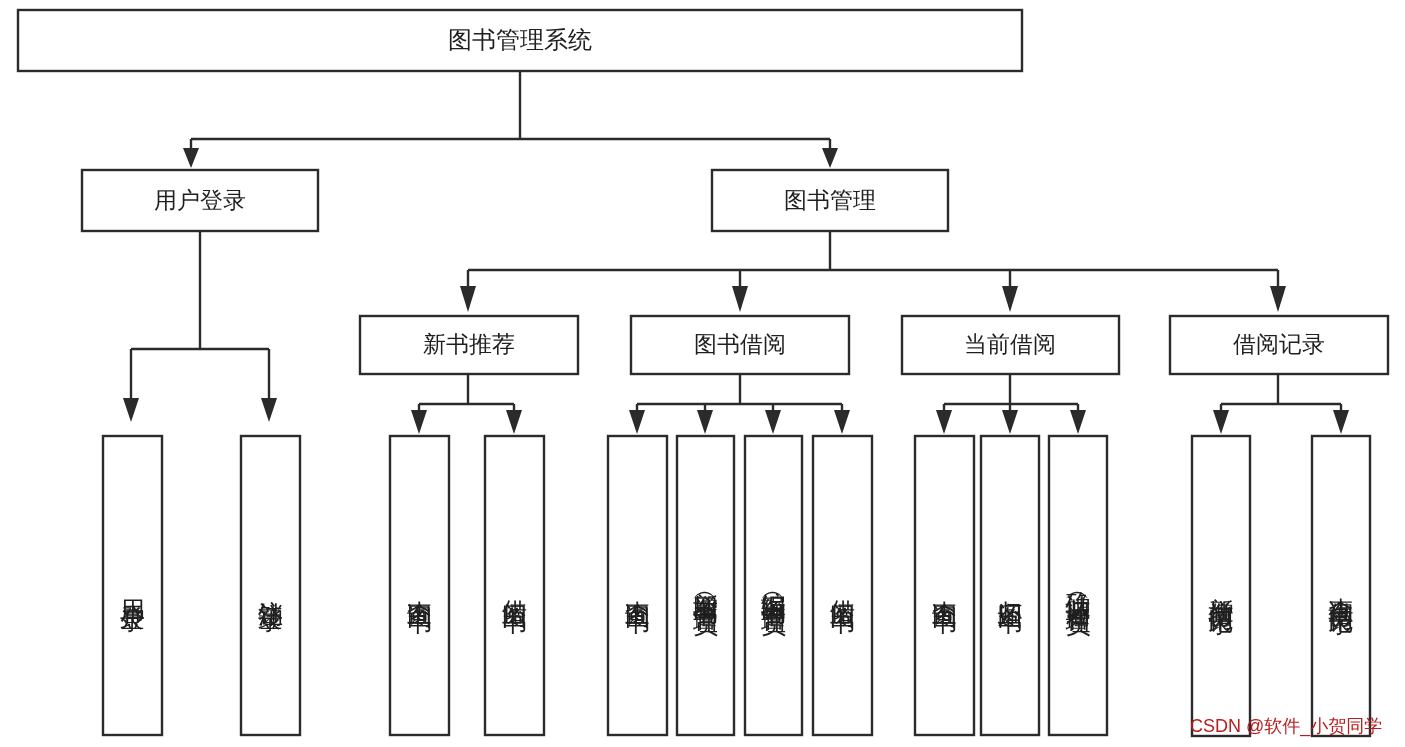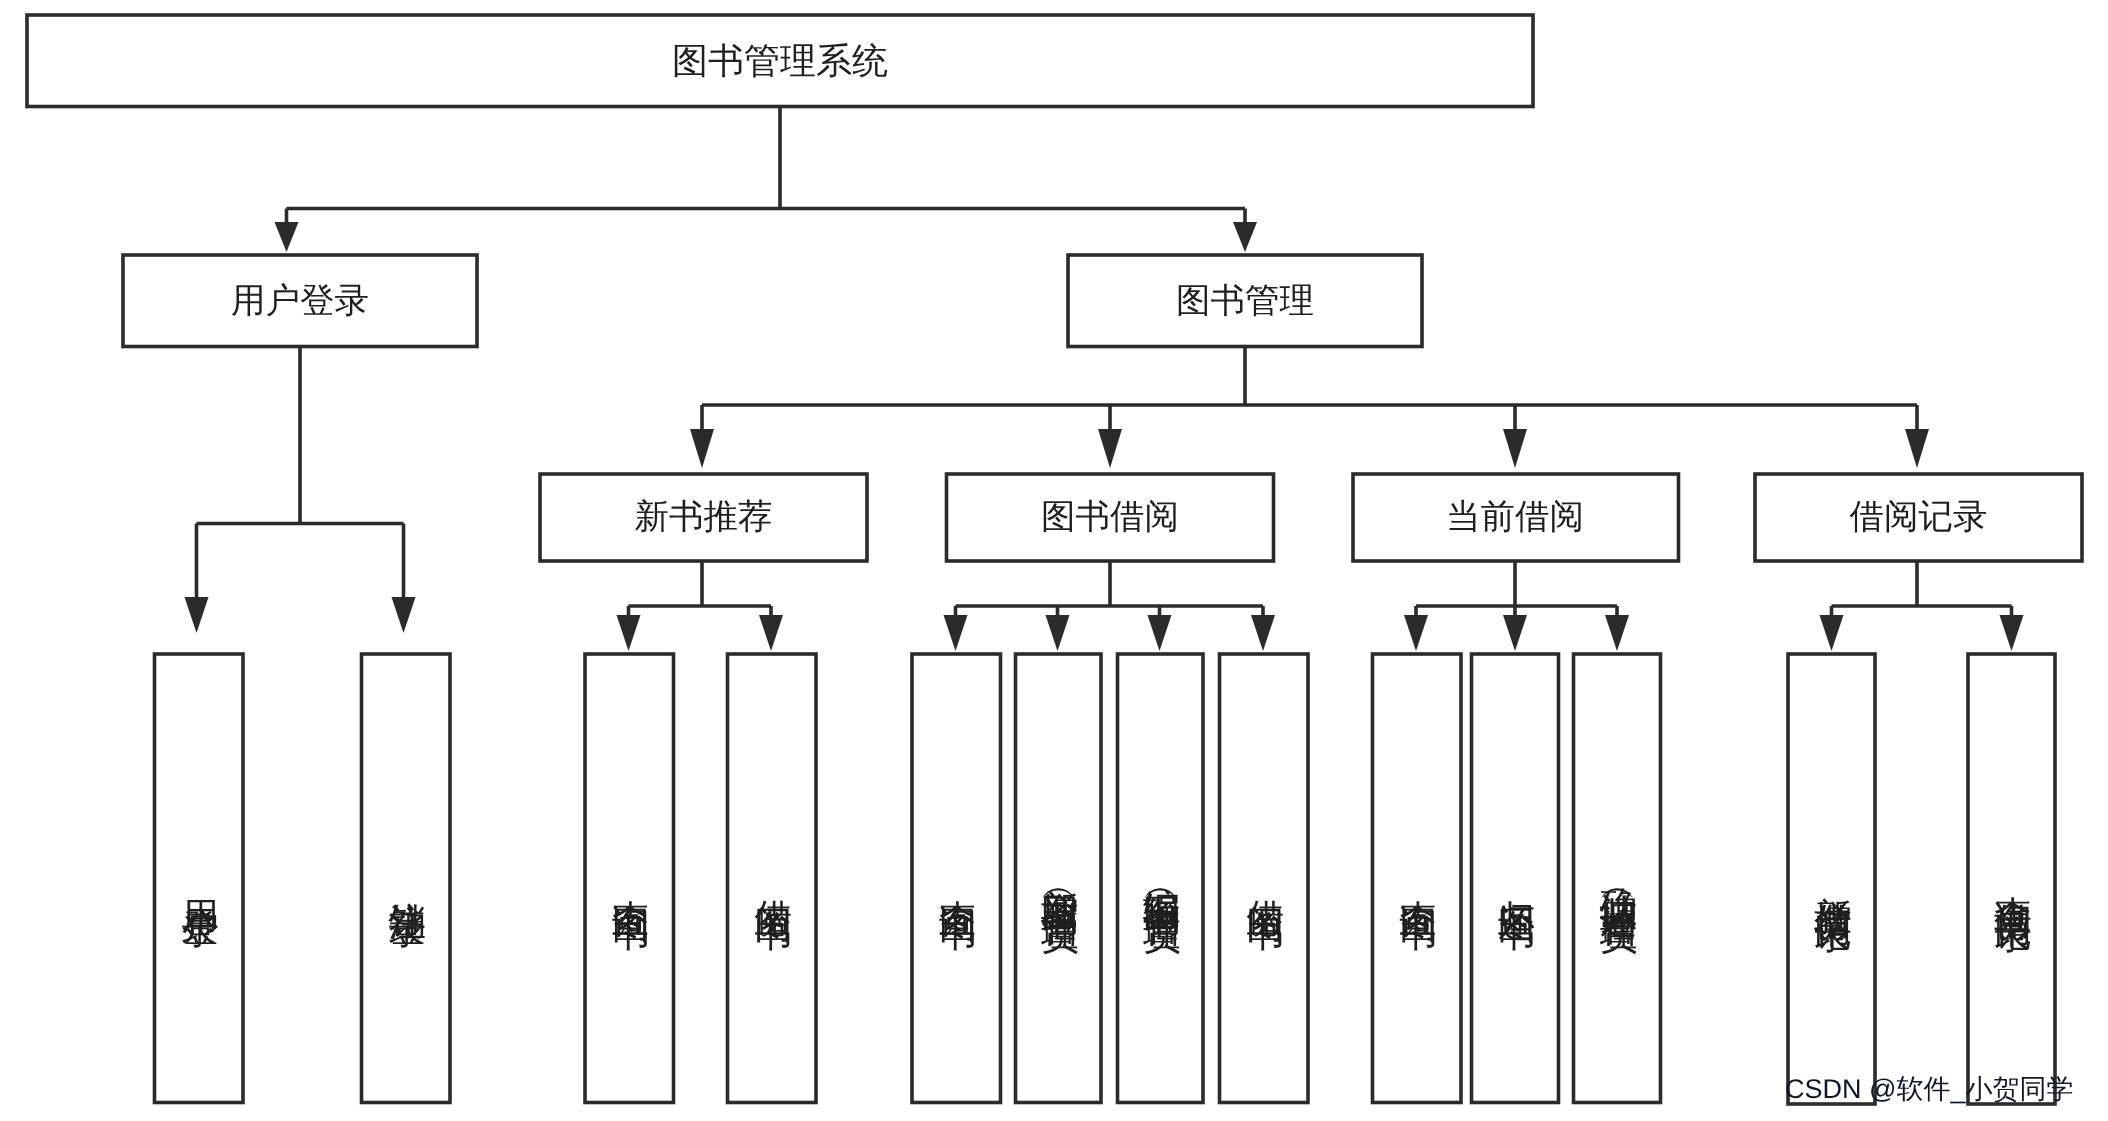--- a/index.html
+++ b/index.html
@@ -70,21 +70,21 @@
     white-space: nowrap;
     pointer-events: none;
     user-select: none;
   }
   .watermark {
     position: absolute;
     left: 1190px;
     top: 714px;
     font-family: "Liberation Sans", "DejaVu Sans", sans-serif;
     font-size: 18px;
-    color: #0f172a;
+    color: #b91c1c;
     white-space: nowrap;
     user-select: none;
   }
 </style>
 </head>
 <body>
 
 <div id="diagram-root">
 
   <svg class="flow" viewBox="0 0 1405 747" xmlns="http://www.w3.org/2000/svg">

